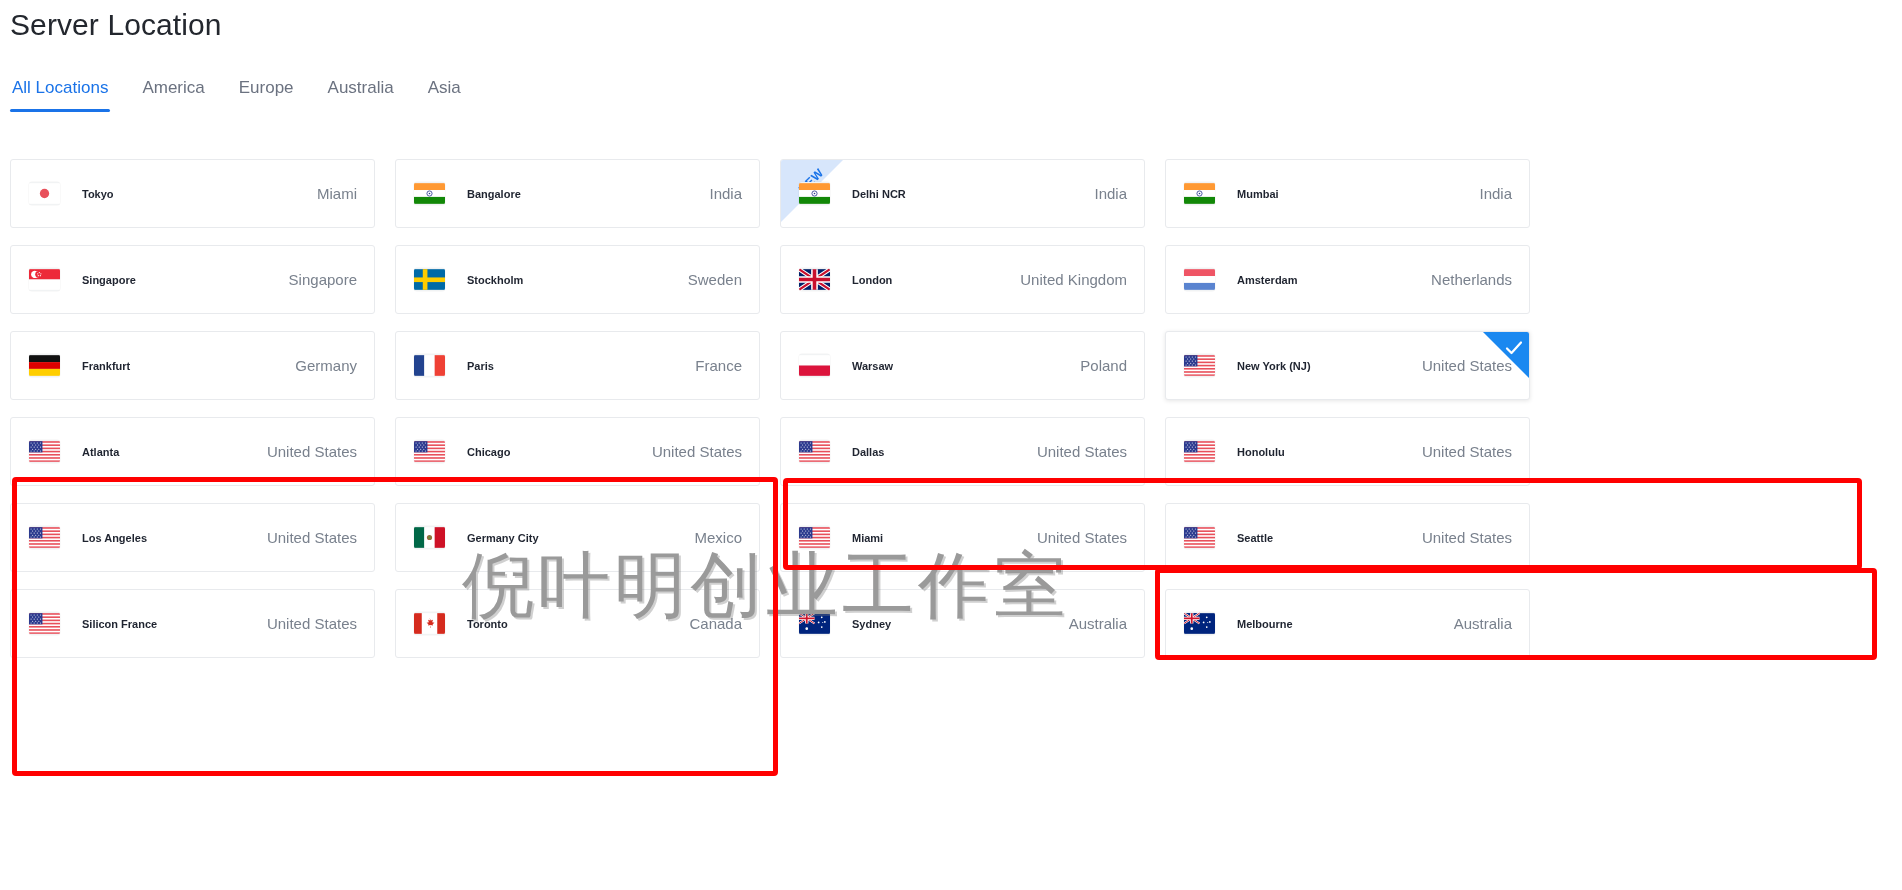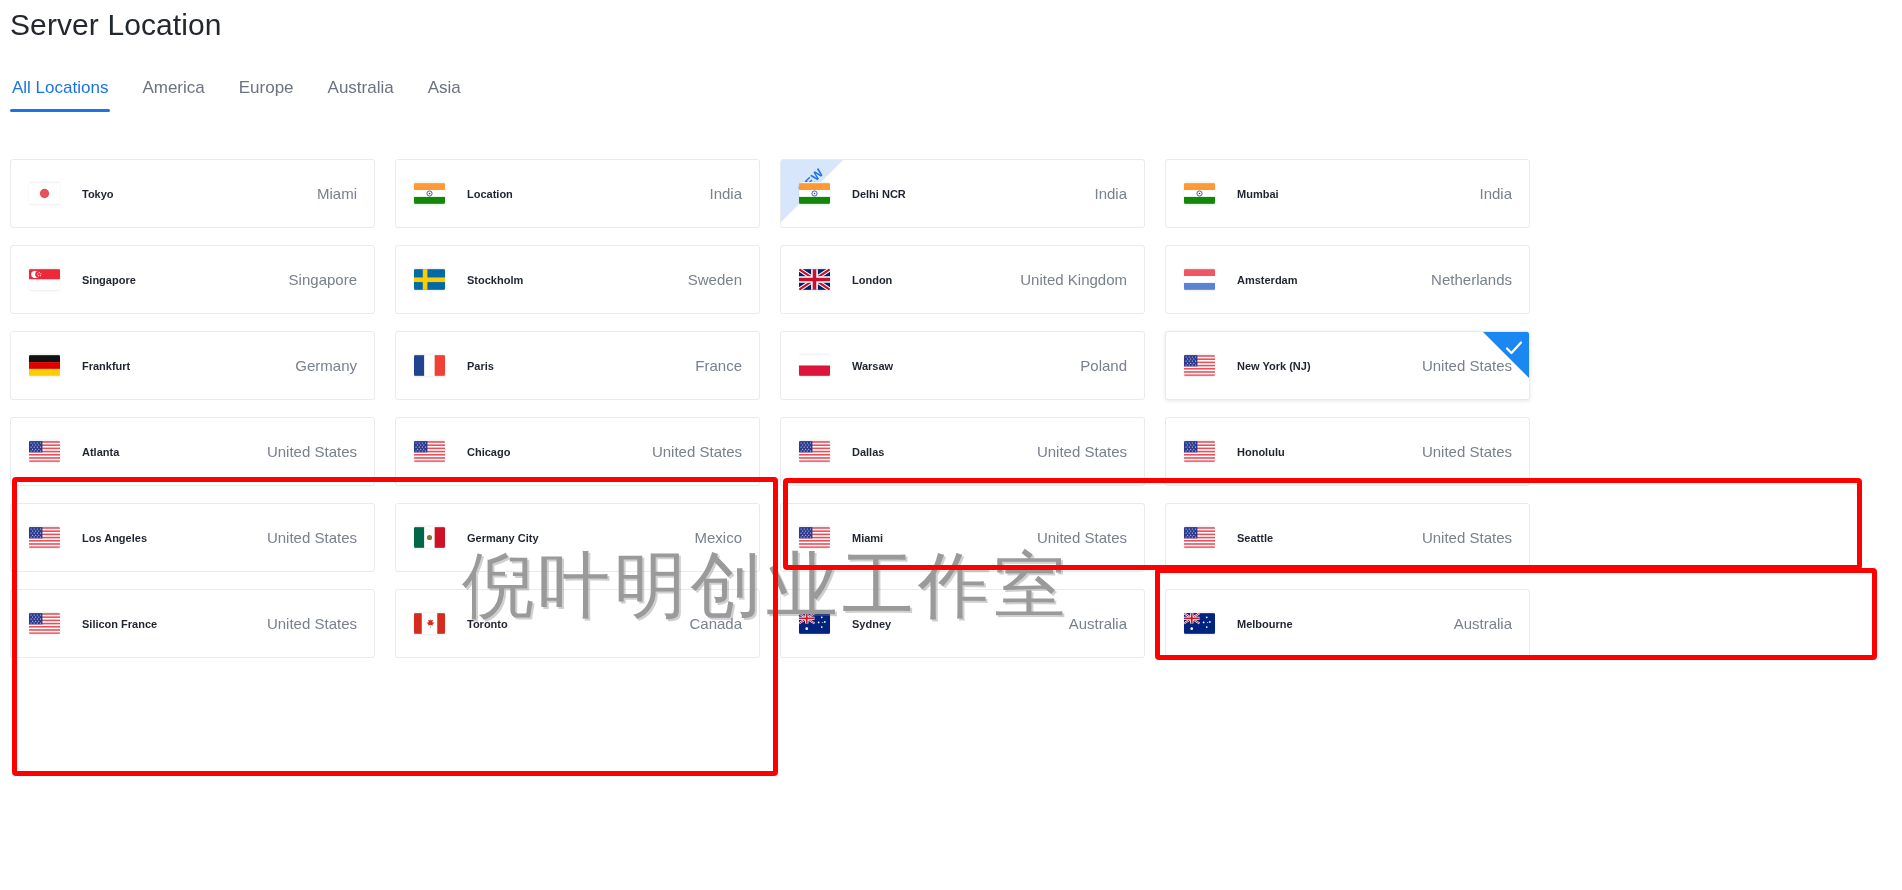--- a/index.html
+++ b/index.html
@@ -208,21 +208,21 @@
       <div class="card">
         <span class="flag">
           <svg viewBox="0 0 60 40">
             <rect width="60" height="13.4" fill="#ff9933"></rect>
             <rect y="13.4" width="60" height="13.2" fill="#fff"></rect>
             <rect y="26.6" width="60" height="13.4" fill="#128807"></rect>
             <circle cx="30" cy="20" r="5" fill="none" stroke="#2b3a8f" stroke-width="1.6"></circle>
             <circle cx="30" cy="20" r="1.6" fill="#2b3a8f"></circle>
           </svg>
         </span>
-        <span class="city">Location</span>
+        <span class="city">Bangalore</span>
         <span class="country">India</span>
       </div>
       <div class="card">
         <div class="new-ribbon">
           <div class="tri"></div>
           <div class="txt">NEW</div>
         </div>
         <span class="flag">
           <svg viewBox="0 0 60 40">
             <rect width="60" height="13.4" fill="#ff9933"></rect>

